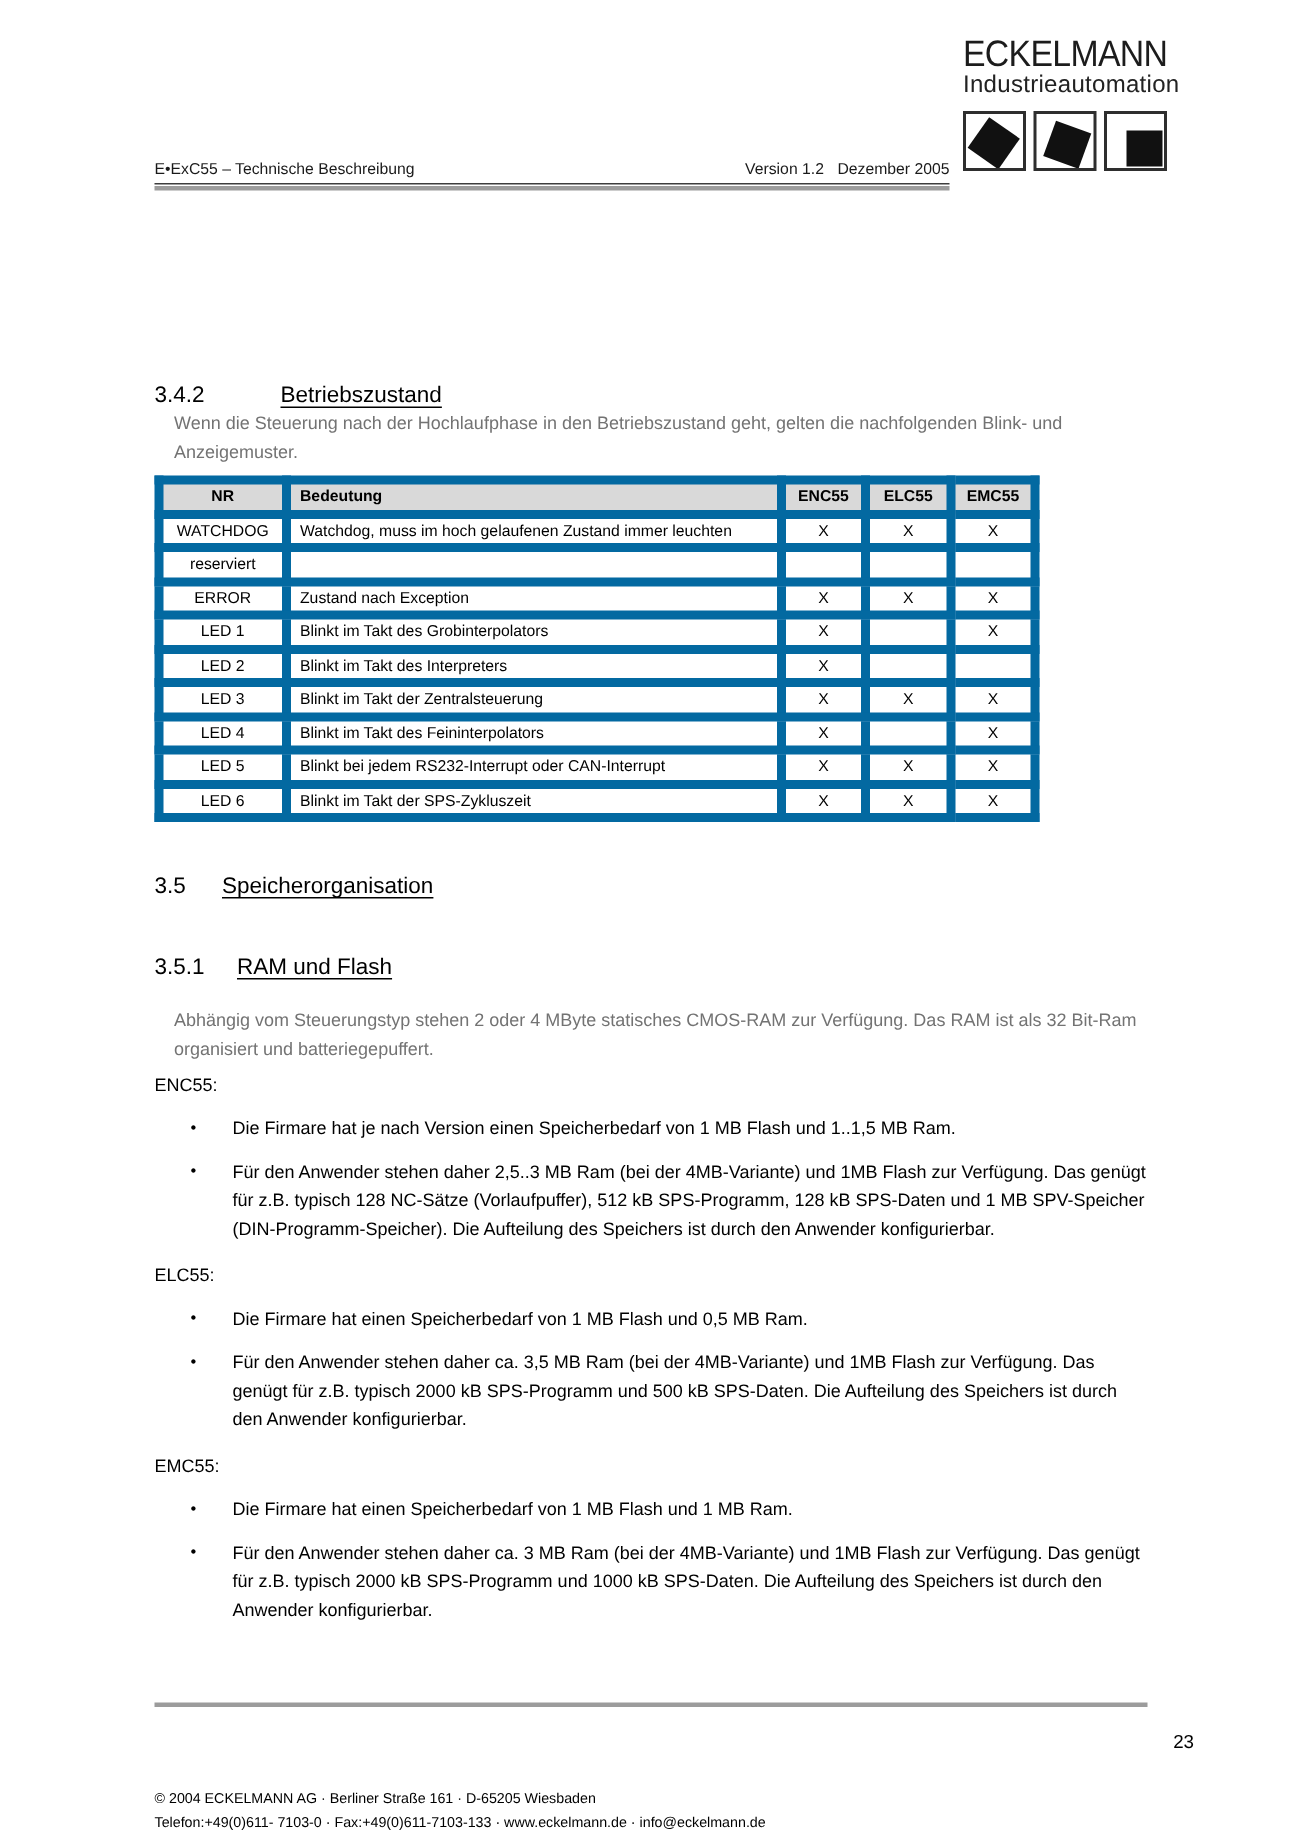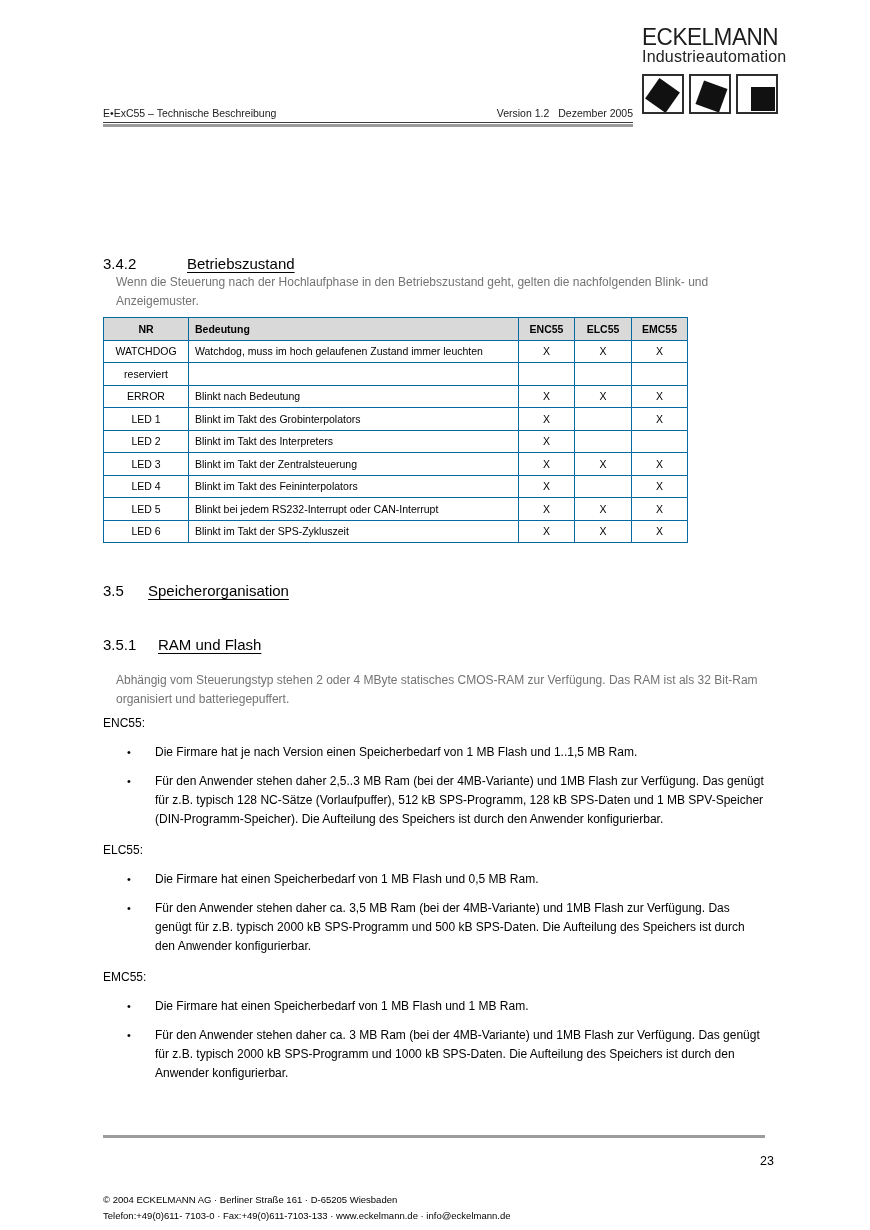--- a/index.html
+++ b/index.html
@@ -32,39 +32,39 @@
   .h-num { display:inline-block; }
   .h-num.w84 { width:84px; }
   .h-num.w45 { width:45px; }
   .h-num.w55 { width:55px; }
   .h-title { text-decoration:underline; text-underline-offset:3px; }
   .para { position:absolute; left:104px; width:662px; font-size:12px; line-height:19px; color:#737373;margin-left:12px; }
 
   
   table.led { position:absolute; left:103px; top:317px; border-collapse:collapse;
               font-size:10.5px; table-layout:fixed; }
-  table.led th, table.led td { border:1px solid #0369a1; height:22.5px; padding:0 6px; vertical-align:middle; }
+  table.led th, table.led td { border:6px solid #0369a1; height:22.5px; padding:0 6px; vertical-align:middle; }
   table.led th { background:#d9d9d9; font-weight:bold; text-align:center; }
   table.led th.col-bed { text-align:left; }
   table.led td.c-nr { text-align:center; }
   table.led td.c-x { text-align:center; }
   .cw-nr { width:85px; } .cw-bed { width:330px; } .cw-x1 { width:56px; } .cw-x2 { width:57px; } .cw-x3 { width:56px; }
 
   
   .memory { position:absolute; left:103px; top:714px; width:662px; font-size:12px; line-height:19px; }
   .mem-label { margin-top:12px; }
   .mem-label:first-child { margin-top:0; }
   .bullet { display:flex; margin-top:10px; }
   .bullet-marker { flex:0 0 52px; text-align:center; font-size:11px; }
   .bullet-text { flex:1; }
 
   
   .footer-rule { position:absolute; left:103px; top:1135px; width:662px; height:3px; background:#9c9c9c; }
   .footer-text { position:absolute; left:103px; top:1146px; font-size:9.5px; line-height:15.5px; color:#000;margin-top:46px; }
-  .page-number { position:absolute; left:760px; top:1154px; width:36px; font-size:12.5px; }
+  .page-number { position:absolute; left:760px; top:1154px; width:36px; text-align:right; font-size:12.5px; }
 </style>
 </head>
 <body>
 
 <div class="page">
 
   <div class="header-text">
     <span>E•ExC55 – Technische Beschreibung</span>
     <span class="header-version">
       <span>Version 1.2</span>
@@ -122,21 +122,21 @@
       </tr>
       <tr>
         <td class="c-nr">reserviert</td>
         <td></td>
         <td class="c-x"></td>
         <td class="c-x"></td>
         <td class="c-x"></td>
       </tr>
       <tr>
         <td class="c-nr">ERROR</td>
-        <td>Blinkt nach Bedeutung</td>
+        <td>Zustand nach Exception</td>
         <td class="c-x">X</td>
         <td class="c-x">X</td>
         <td class="c-x">X</td>
       </tr>
       <tr>
         <td class="c-nr">LED 1</td>
         <td>Blinkt im Takt des Grobinterpolators</td>
         <td class="c-x">X</td>
         <td class="c-x"></td>
         <td class="c-x">X</td>

